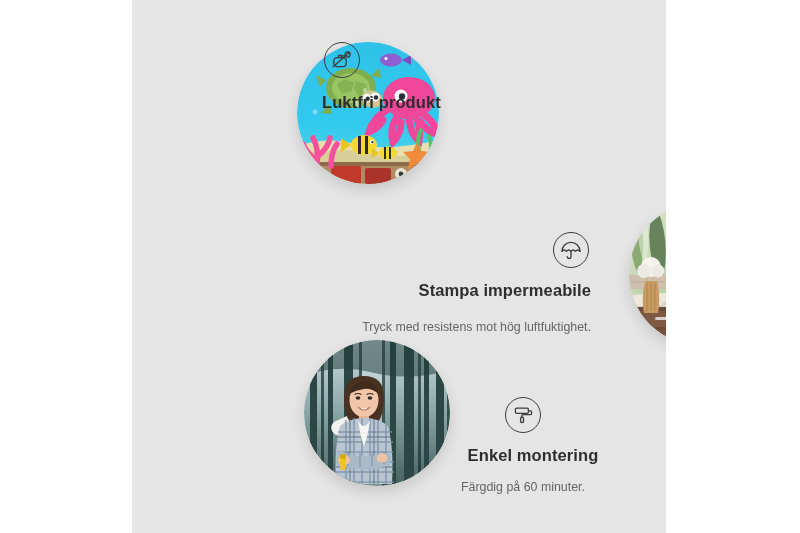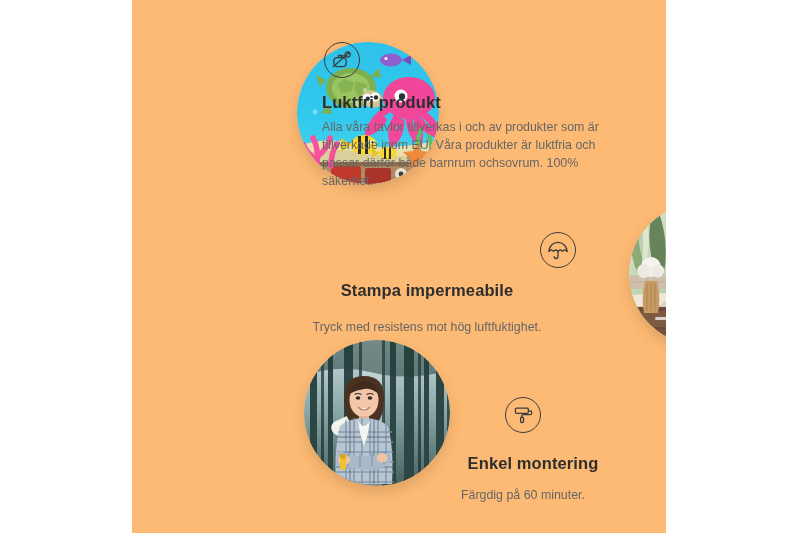--- a/index.html
+++ b/index.html
@@ -20,21 +20,21 @@
     background: #ffffff;
   }
 
   
   .panel {
     position: absolute;
     left: 132px;
     top: 0;
     width: 534px;
     height: 533px;
-    background: #fdba74;
+    background: #e5e5e5;
     overflow: hidden;
   }
 
   
   .feature {
     position: absolute;
   }
 
   .icon-badge {
     width: 36px;
@@ -73,31 +73,31 @@
 
   
   #feature-1 { left: 190px; top: 42px; width: 310px; }
   #feature-1 .icon-badge { margin-left: 2px; }
   #feature-1 .f-title { margin-top: 14px; }
   #feature-1 .f-body  { margin-top: 6px; width: 295px; }
 
   #photo-1 { left: 165px; top: 42px; width: 142px; height: 142px; }
 
   
-  #feature-2 { left: 144px; top: 232px; width: 302px; text-align: center; }
+  #feature-2 { left: 157px; top: 232px; width: 302px; text-align: right; }
   #feature-2 .icon-badge { margin-left: auto; margin-right: 2px; }
   #feature-2 .f-title { margin-top: 12px; }
   #feature-2 .f-body  { margin-top: 18px; }
 
   #photo-2 { left: 497px; top: 203px; width: 142px; height: 142px; }
 
   
   #feature-3 { left: 298px; top: 397px; width: 186px; text-align: center; }
   #feature-3 .icon-badge { margin: 0 auto; }
-  #feature-3 .f-title { margin-top: 20px; padding-left: 20px; }
+  #feature-3 .f-title { margin-top: 12px; padding-left: 20px; }
   #feature-3 .f-body  { margin-top: 13px; }
 
   #photo-3 { left: 172px; top: 340px; width: 146px; height: 146px; }
 </style>
 </head>
 <body>
 
 <div class="stage">
 
   <div class="panel">
@@ -199,21 +199,20 @@
       <div class="icon-badge">
         <svg width="24" height="24" viewBox="0 0 24 24" fill="none" stroke="#3c3c3c" stroke-width="1.3" stroke-linecap="round" stroke-linejoin="round">
           <path d="M7.2 9.6 h5.6 a3.4 3.4 0 0 1 3.4 3.4 v2.2 a3.4 3.4 0 0 1 -3.4 3.4 h-5.6 a3.4 3.4 0 0 1 -3.4 -3.4 v-2.2 a3.4 3.4 0 0 1 3.4 -3.4 z"></path>
           <path d="M8.6 9.6 v-2.1 h3 v2.1"></path>
           <path d="M11.6 7.9 h3.2"></path>
           <circle cx="17.6" cy="6.6" r="2.6"></circle>
           <path d="M3.1 18.7 L19 5.1"></path>
         </svg>
       </div>
       <div class="f-title">Luktfri produkt</div>
-      <div class="f-body">Alla våra tavlor tillverkas i och av produkter som är tillverkade inom EU. Våra produkter är luktfria och passar därför både barnrum ochsovrum. 100% säkerhet.</div>
     </div>
 
     <div class="photo" id="photo-2">
       <svg width="142" height="142" viewBox="0 0 142 142" aria-hidden="true">
         <defs>
           <clipPath id="clip2">
               <circle cx="71" cy="71" r="71"></circle>
             </clipPath>
           <linearGradient id="wallg" x1="0" y1="0" x2="1" y2="1">
             <stop offset="0%" stop-color="#dfe8d4"></stop>

